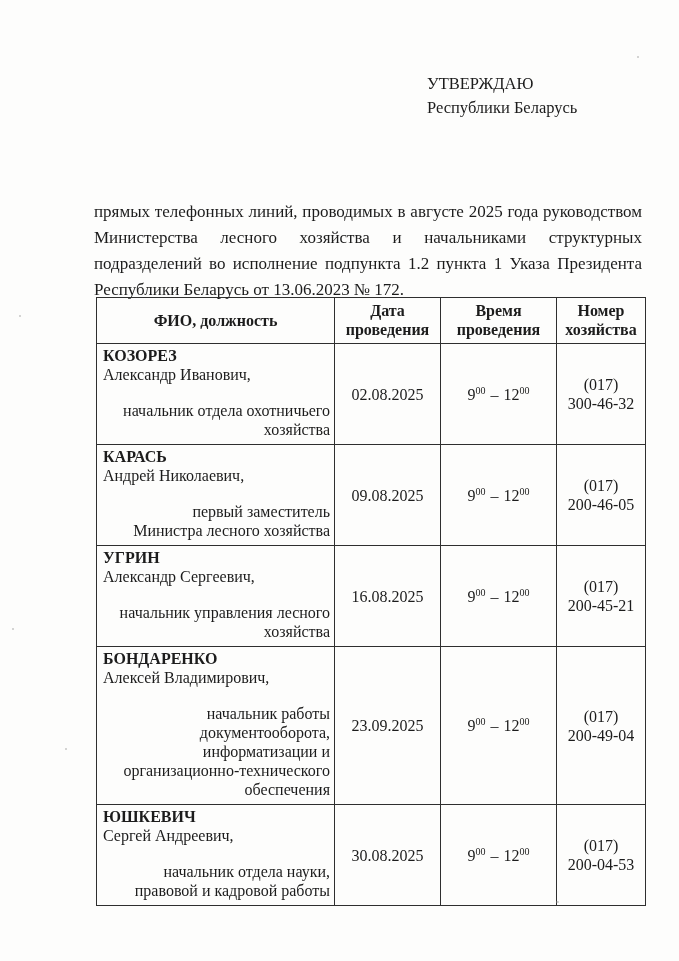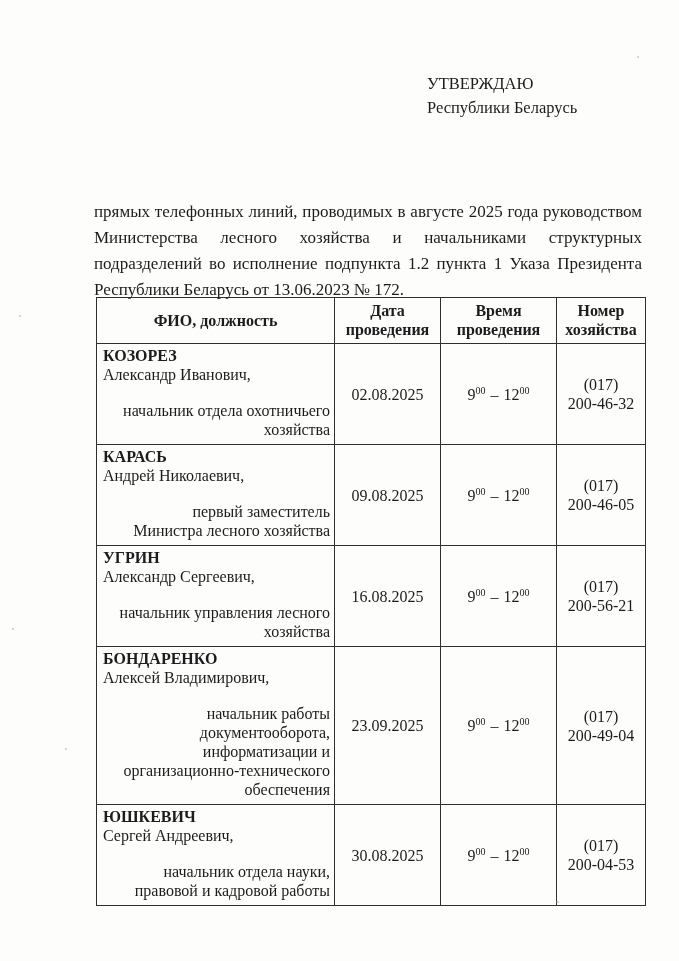--- a/index.html
+++ b/index.html
@@ -164,21 +164,21 @@
           <td class="c-person">
             <div class="surname">КОЗОРЕЗ</div>
             <div class="given">Александр Иванович,</div>
             <div class="position">начальник отдела охотничьего
 хозяйства</div>
           </td>
           <td class="c-date">02.08.2025</td>
           <td class="c-time"><span>9</span><sup>00</sup><span class="dash">–</span><span>12</span><sup>00</sup></td>
           <td class="c-phone">
             <div>(017)</div>
-            <div>200-46-32</div>
+            <div>300-46-32</div>
           </td>
         </tr>
 
         <tr class="r-short">
           <td class="c-person">
             <div class="surname">КАРАСЬ</div>
             <div class="given">Андрей Николаевич,</div>
             <div class="position">первый заместитель
 Министра лесного хозяйства</div>
           </td>
@@ -194,21 +194,21 @@
           <td class="c-person">
             <div class="surname">УГРИН</div>
             <div class="given">Александр Сергеевич,</div>
             <div class="position">начальник управления лесного
 хозяйства</div>
           </td>
           <td class="c-date">16.08.2025</td>
           <td class="c-time"><span>9</span><sup>00</sup><span class="dash">–</span><span>12</span><sup>00</sup></td>
           <td class="c-phone">
             <div>(017)</div>
-            <div>200-56-21</div>
+            <div>200-45-21</div>
           </td>
         </tr>
 
         <tr class="r-tall">
           <td class="c-person">
             <div class="surname">БОНДАРЕНКО</div>
             <div class="given">Алексей Владимирович,</div>
             <div class="position">начальник работы
 документооборота,
 информатизации и

